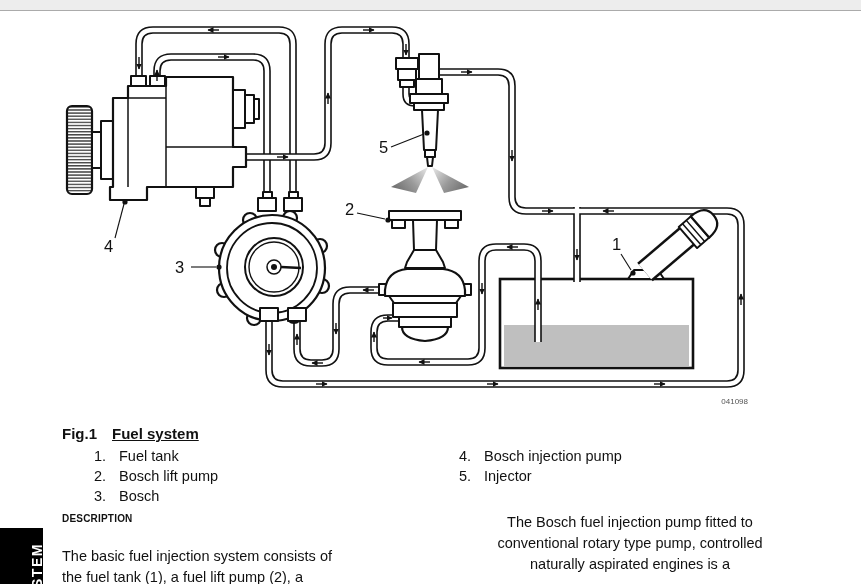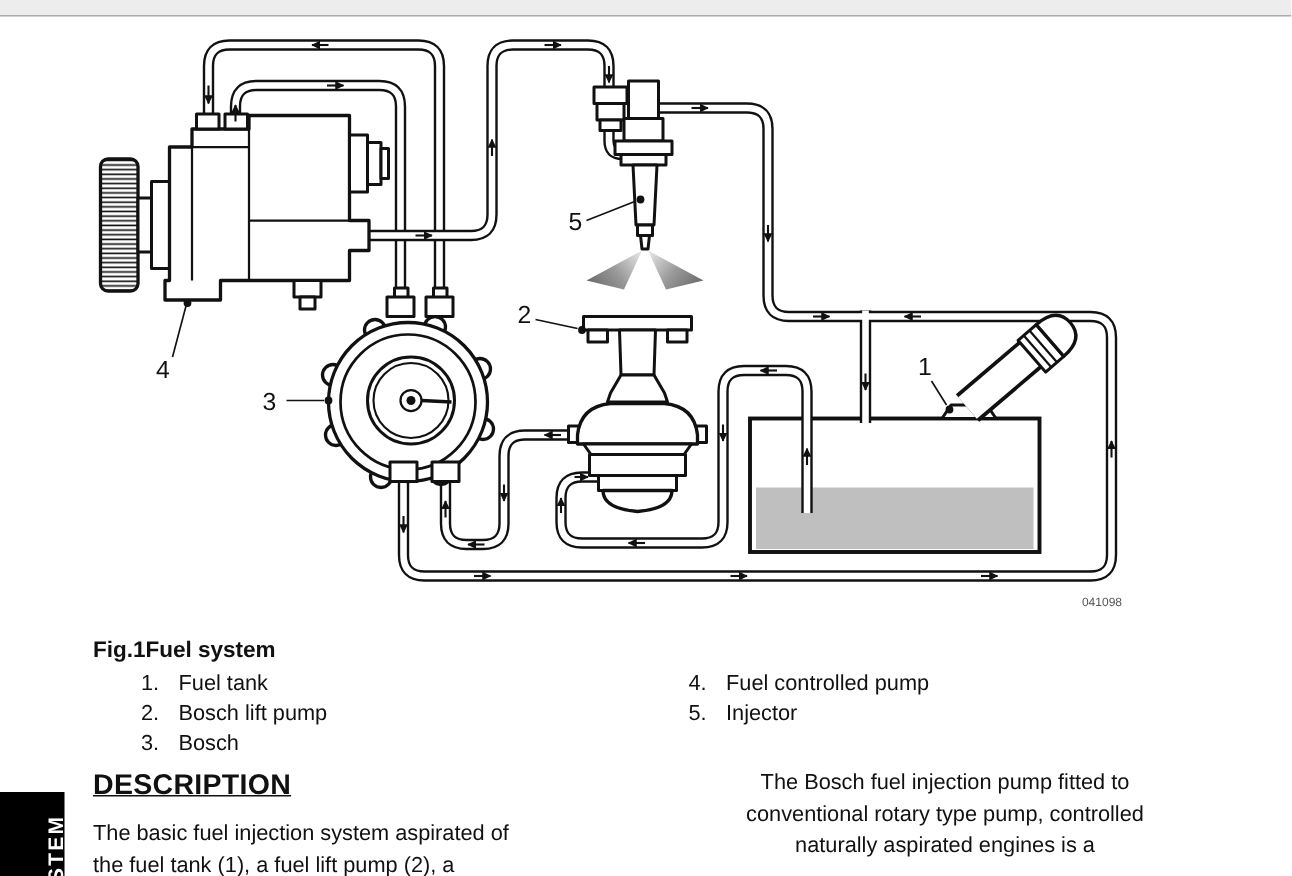--- a/index.html
+++ b/index.html
@@ -12,25 +12,25 @@
   .po{fill:none;stroke:#111;stroke-width:7.6;}
   .pi{fill:none;stroke:#fff;stroke-width:4.4;}
   .shape{fill:#fff;stroke:#111;stroke-width:2;stroke-linejoin:round;}
   .shape2{fill:#fff;stroke:#111;stroke-width:2.2;stroke-linejoin:round;}
   .ln{stroke:#111;stroke-width:1.5;fill:none;}
   .arr{stroke:#111;stroke-width:1.4;fill:none;}
   .lead{stroke:#111;stroke-width:1.1;fill:none;}
   .callout{font-family:"Liberation Sans",sans-serif;font-size:16.5px;fill:#111;}
   .figcode{font-family:"Liberation Sans",sans-serif;font-size:8px;fill:#555;}
   .caption{position:absolute;left:62px;top:425px;font-size:15px;font-weight:bold;}
-  .caption .cap-title{}
+  .caption .cap-title{margin-left:15px;text-decoration:underline;}
   .legend-col{position:absolute;font-size:14.5px;}
   .legend-row{display:flex;height:20px;align-items:flex-start;}
   .legend-num{width:25px;}
-  .desc-head{position:absolute;left:62px;top:513px;font-size:19px;font-weight:bold;letter-spacing:0.2px;text-decoration:underline;}
+  .desc-head{position:absolute;left:62px;top:513px;font-size:10px;font-weight:bold;letter-spacing:0.2px;}
   .para{position:absolute;font-size:14.5px;line-height:21px;}
   .para-left{left:62px;top:546px;width:370px;}
   .para-right{left:425px;top:512px;width:410px;text-align:center;}
   .side-tab{position:absolute;left:0;top:528px;width:43px;height:56px;background:#000;overflow:hidden;}
   .side-tab span{
     position:absolute;left:0;top:0;display:block;white-space:nowrap;
     color:#fff;font-weight:bold;font-size:14px;letter-spacing:1.5px;
     transform-origin:0 0;transform:translate(29px,60px) rotate(-90deg);
   }
 </style>
@@ -254,32 +254,32 @@
   </div>
   <div class="legend-row">
     <span class="legend-num">3.</span>
     <span>Bosch</span>
   </div>
 </div>
 
 <div class="legend-col" style="left:459px;top:448px;">
   <div class="legend-row">
     <span class="legend-num">4.</span>
-    <span>Fuel controlled pump</span>
+    <span>Bosch injection pump</span>
   </div>
   <div class="legend-row">
     <span class="legend-num">5.</span>
     <span>Injector</span>
   </div>
 </div>
 
 <div class="desc-head">DESCRIPTION</div>
 
 <div class="para para-left">
-  <div>The basic fuel injection system aspirated of</div>
+  <div>The basic fuel injection system consists of</div>
   <div>the fuel tank (1), a fuel lift pump (2), a</div>
 </div>
 
 <div class="para para-right">
   <div>The Bosch fuel injection pump fitted to</div>
   <div>conventional rotary type pump, controlled</div>
   <div>naturally aspirated engines is a</div>
 </div>
 
 <div class="side-tab">

